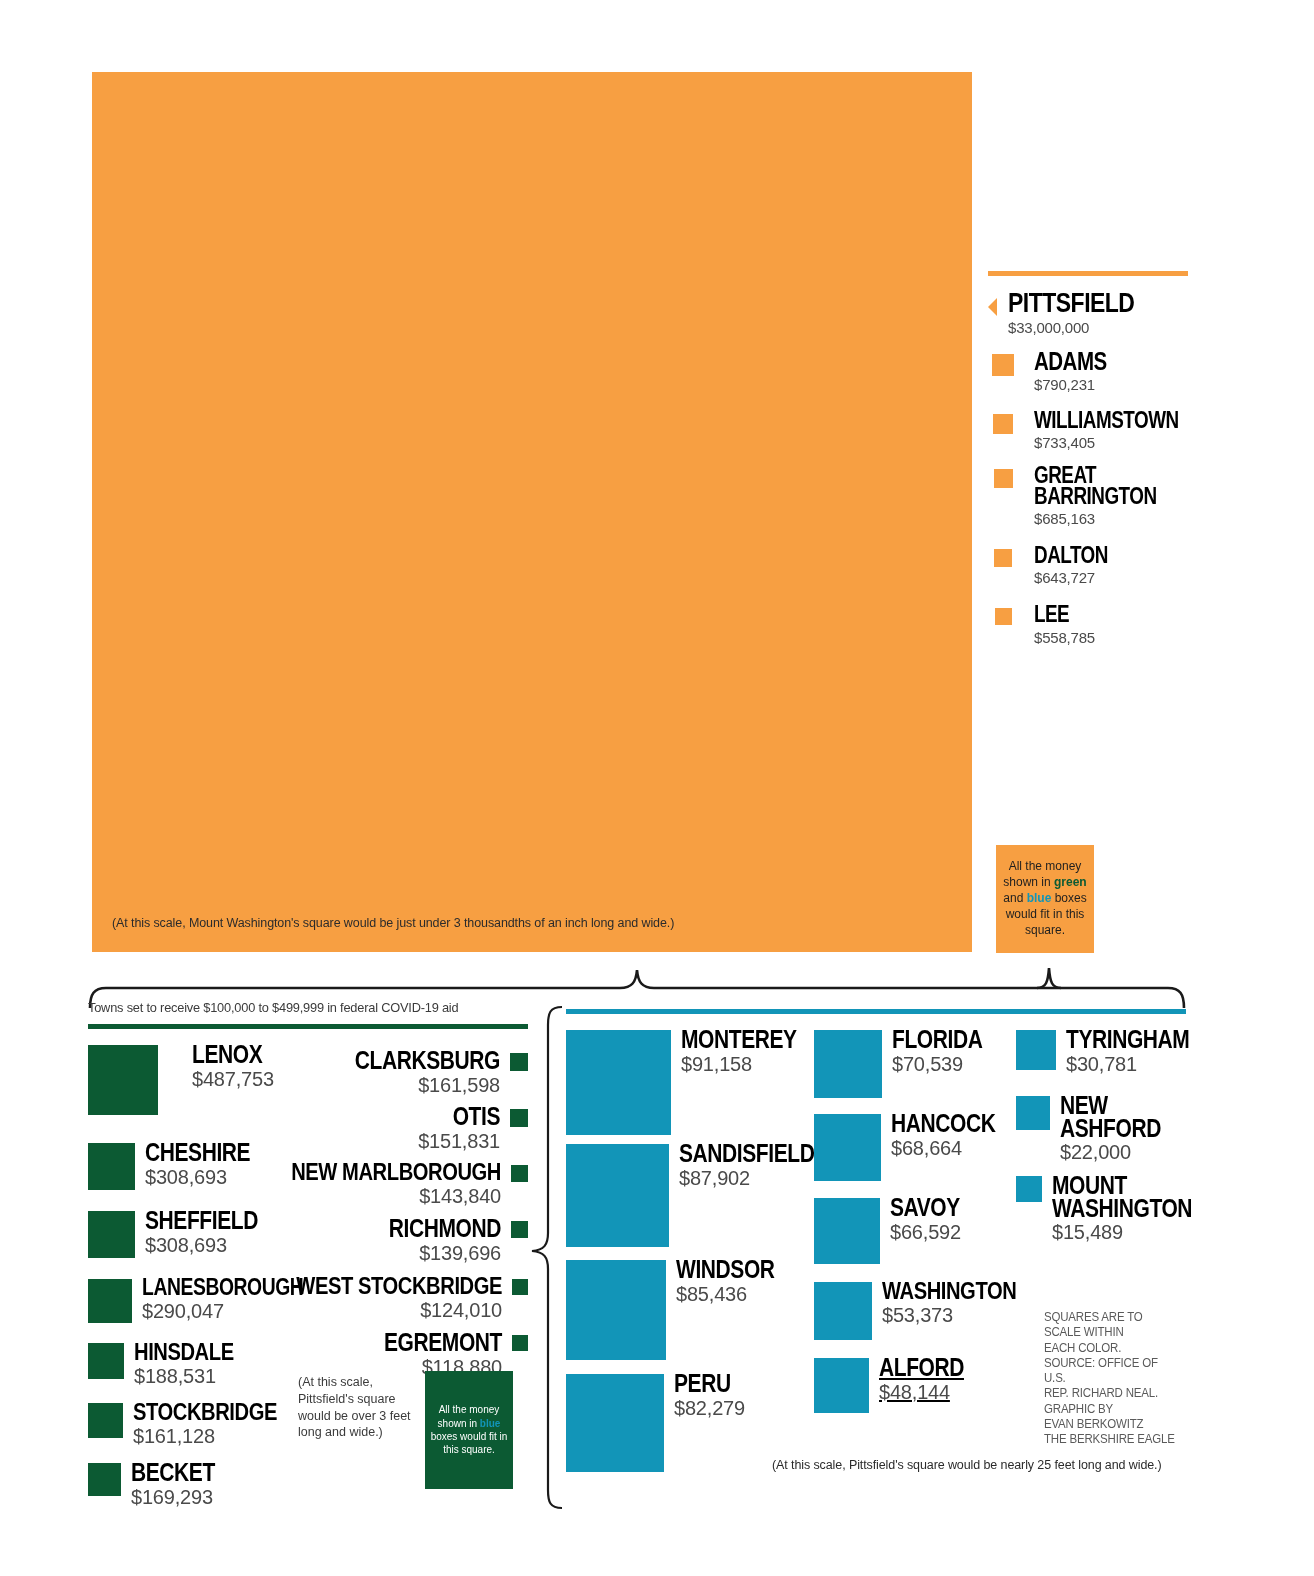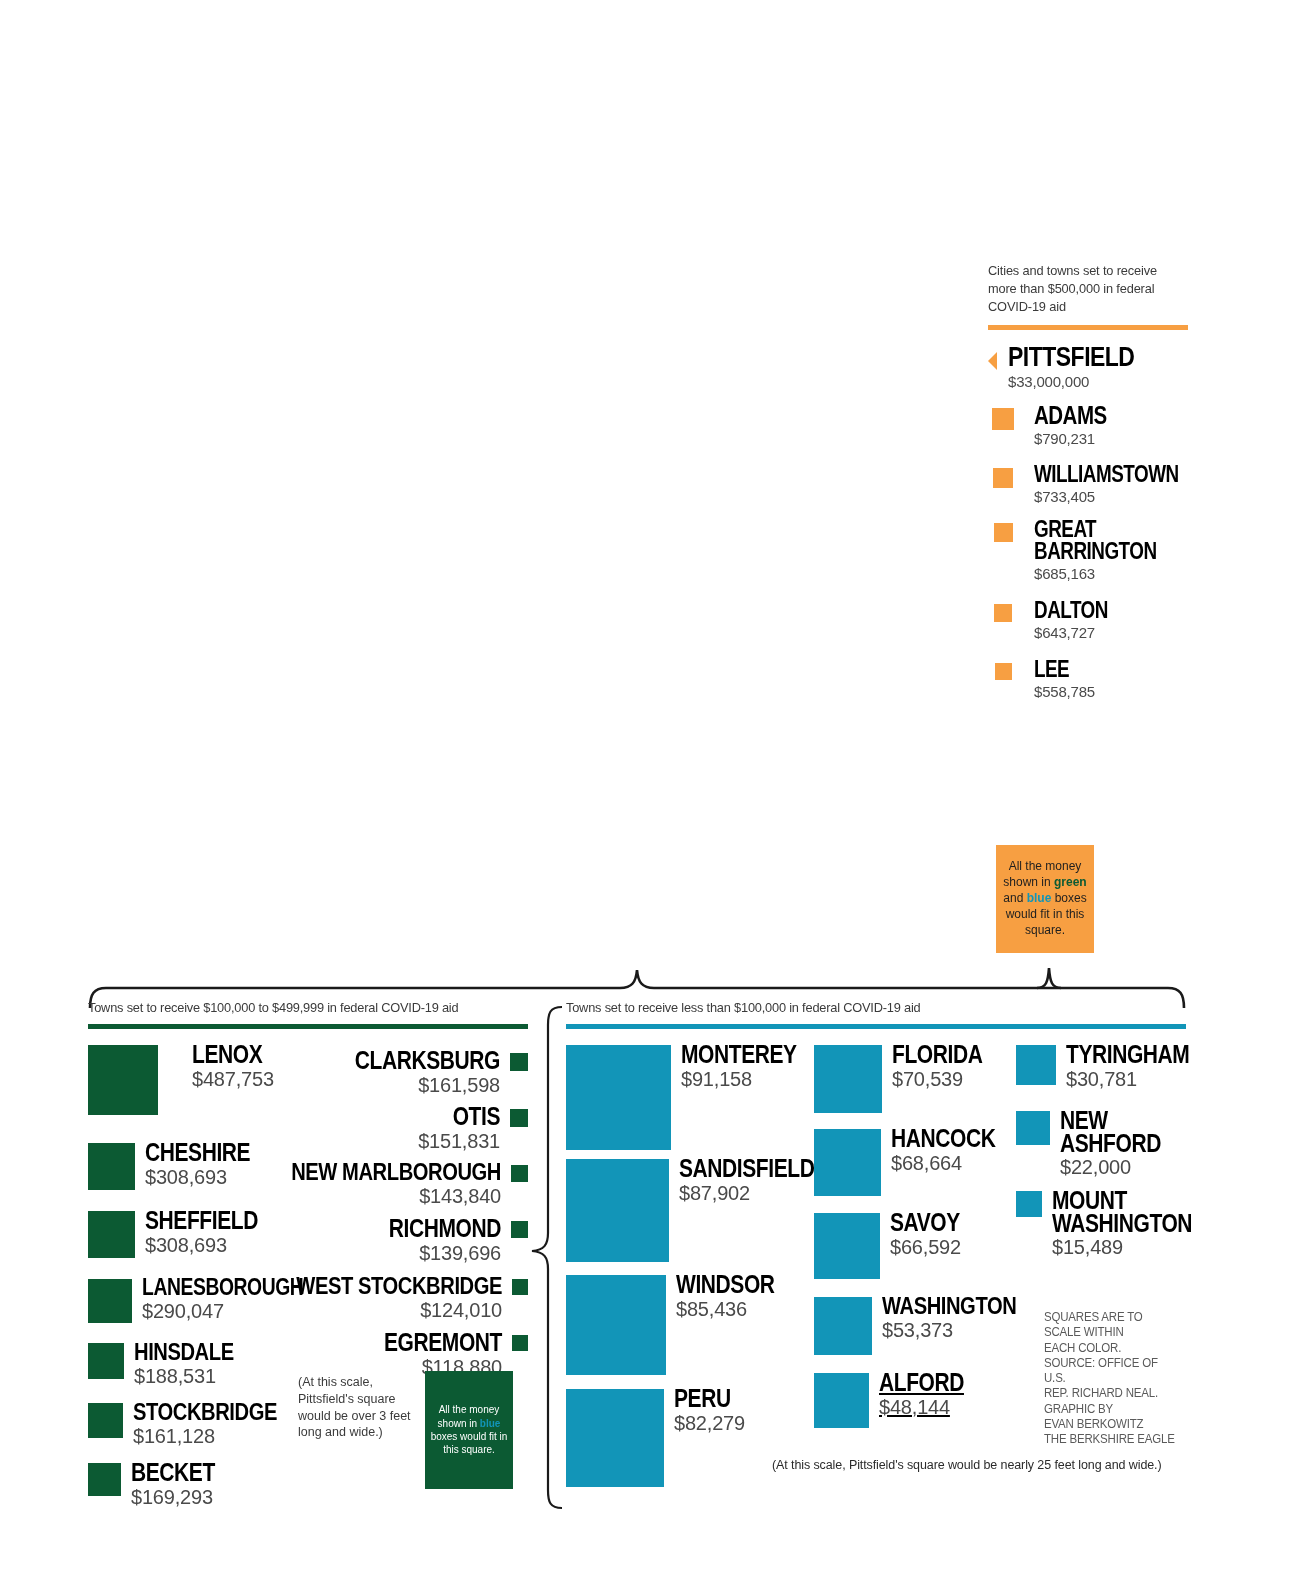--- a/index.html
+++ b/index.html
@@ -121,23 +121,25 @@
   #blue-note{
     position:absolute;left:772px;top:1458px;width:420px;
     font-size:12.5px;color:#2b2b2b;letter-spacing:-0.1px;
   }
 </style>
 </head>
 <body>
 
 <div class="stage">
 
+  <div id="big-square">
+    <div id="big-square-note">(At this scale, Mount Washington's square  would be just under 3 thousandths of an inch long and wide.)</div>
+  </div>
 
   <div id="orange-legend">
-    <div class="legend-head">Cities and towns set to receive more than $500,000 in federal COVID-19 aid</div>
     <div class="rule orange"></div>
     <div id="orange-items">
         <div class="orange-row pitts-row" style="margin-bottom: 14px;">
           <div class="tri"></div>
           <div class="txt">
             <div class="oname" style="font-size: 28px;">PITTSFIELD</div>
             <div class="oval">$33,000,000</div>
           </div>
         </div>
         <div class="orange-row" style="margin-bottom: 17px;">
@@ -300,21 +302,20 @@
       <span>All the money shown in </span><span class="w-blue">blue</span><span> boxes would fit in this square.</span>
     </div>
   </div>
 
   <svg id="blue-brace" viewBox="0 0 40 505">
     <path d="M34,2 C22,2 20,8 20,20 L20,228 C20,240 16,245 4,246
              C16,247 20,252 20,264 L20,485 C20,497 22,503 34,503" fill="none" stroke="#1a1a1a" stroke-width="2.2"></path>
   </svg>
 
   <div id="blue-panel">
-    <div class="panel-head">Towns set to receive less than $100,000 in federal COVID-19 aid</div>
     <div class="rule blue"></div>
     <div style="position:relative;height:470px;">
       <div id="blue-col-1" style="position: absolute; left: 0px; top: 0px;">
           <div class="itemL" style="top: 2px; left: 0px;">
             <div class="sq blue" style="width: 105px; height: 105px; left: 0px; top: 0px;"></div>
             <div class="lbl" style="left: 115px; top: -2px; white-space: pre-line;"><div class="bname" style="font-size: 25px; transform: scaleX(0.84); transform-origin: left center;">MONTEREY</div><div class="bval">$91,158</div></div>
           </div>
           <div class="itemL" style="top: 116px; left: 0px;">
             <div class="sq blue" style="width: 103px; height: 103px; left: 0px; top: 0px;"></div>
             <div class="lbl" style="left: 113px; top: -2px; white-space: pre-line;"><div class="bname" style="font-size: 25px; transform: scaleX(0.84); transform-origin: left center;">SANDISFIELD</div><div class="bval">$87,902</div></div>

